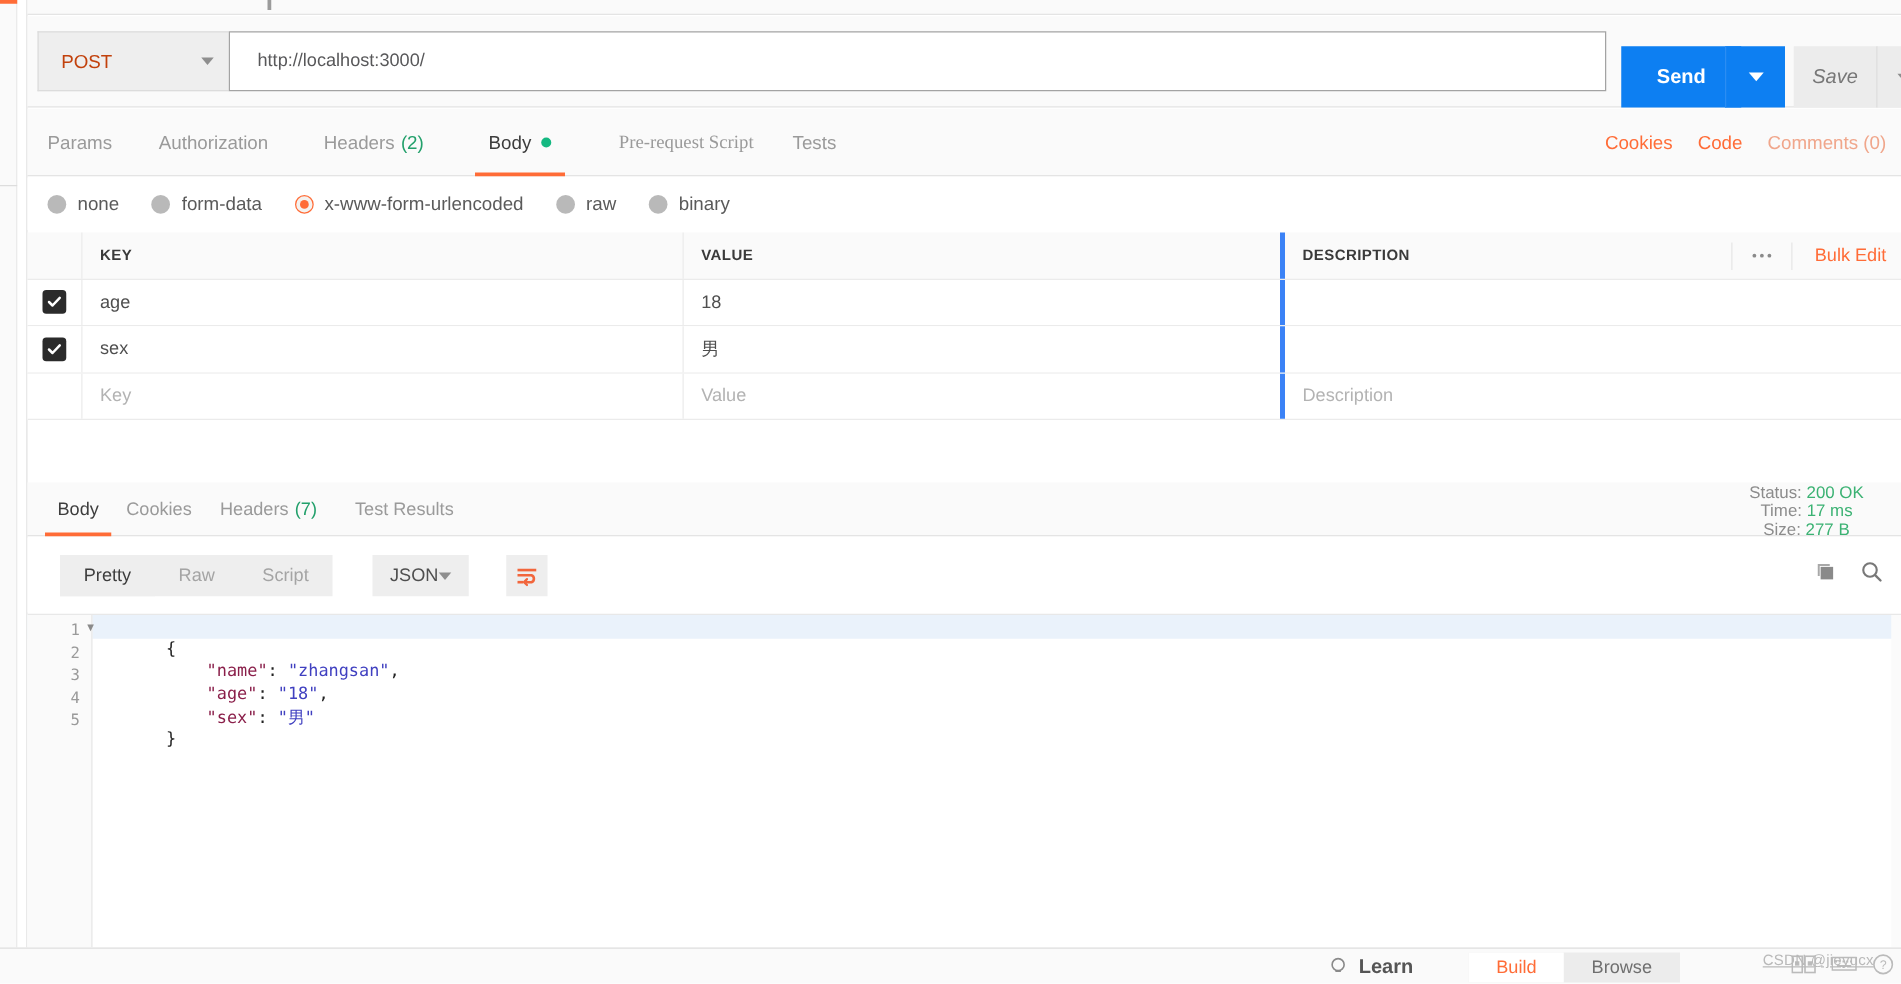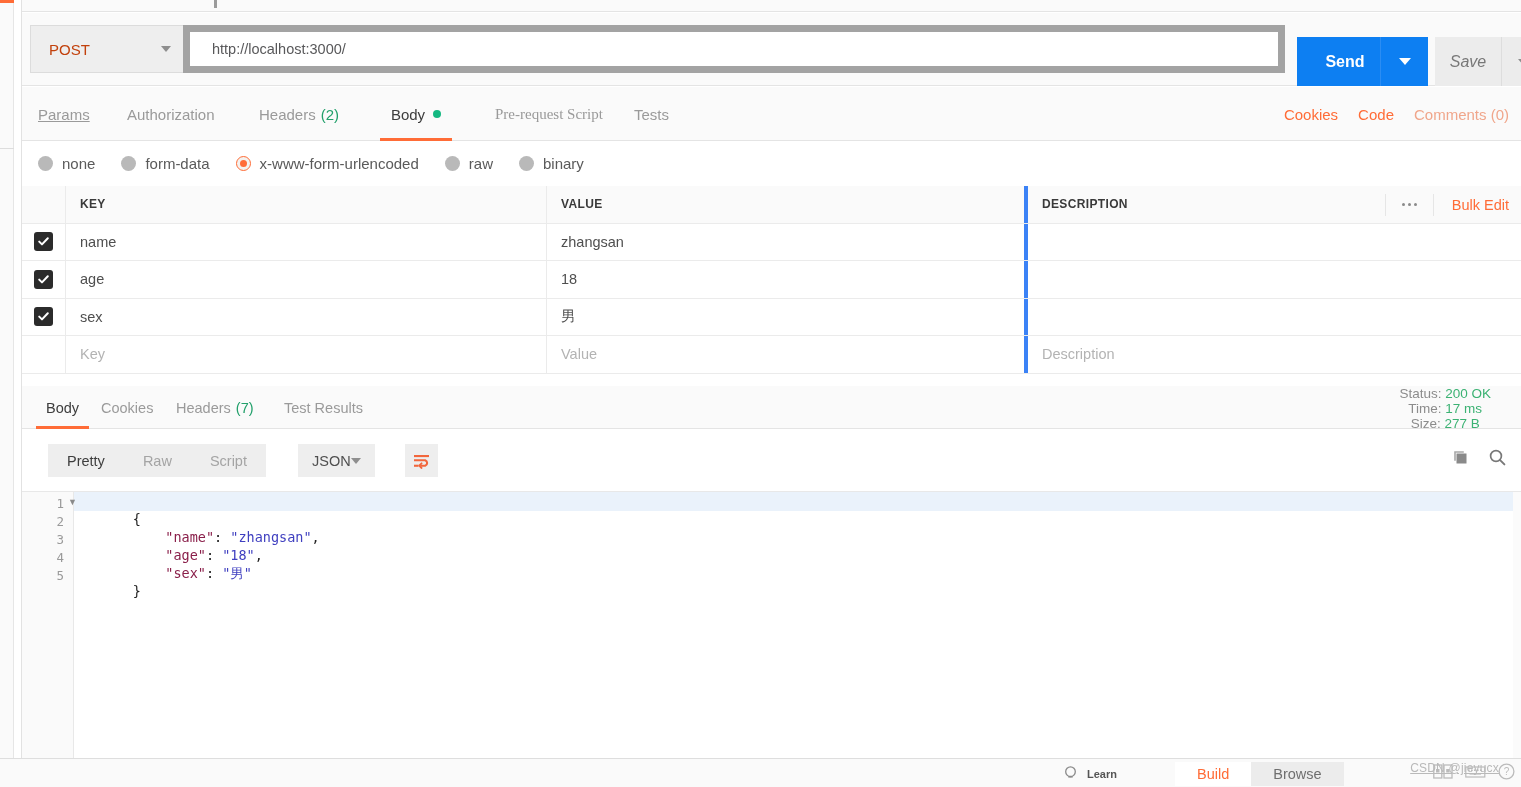--- a/index.html
+++ b/index.html
@@ -27,21 +27,21 @@
   .method-box {
     position:absolute; left:8px; top:12px; width:153px; height:48px;
     background:#eeeeee; border:1px solid #dcdcdc; border-right:none;
     display:flex; align-items:center;
   }
   .method-label { font-size:15px; color:#c2410c; padding-left:18px; flex:1; }
   .method-caret { width:34px; display:flex; align-items:center; justify-content:center; }
   .caret-dn { width:0;height:0;border-left:5px solid transparent;border-right:5px solid transparent;border-top:6px solid #8e8e8e; }
   .url-box {
     position:absolute; left:161px; top:12px; width:1102px; height:48px;
-    background:#ffffff; border:7px solid #a3a3a3;
+    background:#ffffff; border:1px solid #a3a3a3;
     display:flex; align-items:center;
   }
   .url-text { font-size:14.5px; color:#58585a; padding-left:22px; }
   .send-btn {
     position:absolute; left:1275px; top:24px; width:96px; height:49px;
     background:#0d7ff2; display:flex; align-items:center; justify-content:center;
     color:#fff; font-size:16px; font-weight:bold;
   }
   .send-caret {
     position:absolute; left:1358px; top:24px; width:48px; height:49px;
@@ -128,21 +128,21 @@
   .fold { position:absolute; left:46px; font-size:9px; color:#8a8a8a; }
   .cline { position:absolute; left:62px; font-family:"DejaVu Sans Mono", monospace; font-size:13.5px; white-space:pre; }
   .j-brace { color:#222222; }
   .j-key { color:#8a1f4a; }
   .j-str { color:#4040c0; }
   .j-punc { color:#222222; }
   .v-scroll { position:absolute; right:0; top:0; width:8px; bottom:0; background:#fbfbfb; }
 
   
   .footer { position:absolute; left:0; bottom:0; width:1521px; height:29px; background:#fafafa; border-top:1px solid #dedede; }
-  .f-learn { position:absolute; left:1063px; top:0; height:29px; display:flex; align-items:center; gap:9px; font-size:11px; color:#555; font-weight:bold; }
+  .f-learn { position:absolute; left:1063px; top:0; height:29px; display:flex; align-items:center; gap:9px; font-size:16px; color:#555; font-weight:bold; }
   .f-seg { position:absolute; left:1175px; top:3px; height:24px; background:#ececec; display:flex; align-items:center; }
   .f-seg-item { padding:0 22px; height:24px; display:flex; align-items:center; font-size:14.5px; color:#6f6f6f; }
   .f-seg-item.active { background:#ffffff; color:#ff6c37; }
   .f-icons { position:absolute; right:6px; top:0; height:29px; display:flex; align-items:center; gap:12px; }
   .watermark { position:absolute; right:22px; top:2px; font-size:12px; color:#b9b9b9; letter-spacing:0.2px;text-decoration:underline; }
   .wm-icon { opacity:0.45; }
 </style>
 </head>
 <body>
 
@@ -173,21 +173,21 @@
     <div class="send-caret">
       <i class="caret-dn-w"></i>
     </div>
     <div class="save-btn">Save</div>
     <div class="save-caret">
       <i class="caret-dn"></i>
     </div>
   </div>
 
   <div class="req-tabs">
-    <div class="req-tab" style="left:16px;text-decoration:underline;">
+    <div class="req-tab" style="left:16px;">
       <span>Params</span>
     </div>
     <div class="req-tab" style="left:105px;">
       <span>Authorization</span>
     </div>
     <div class="req-tab" style="left:237px;">
       <span>Headers</span>
       <span class="hdr-count">(2)</span>
     </div>
     <div class="req-tab active" style="left:358px;width:72px;justify-content:center;">
@@ -247,38 +247,20 @@
           <span class="dots">
             <i class="dot"></i>
               <i class="dot"></i>
               <i class="dot"></i>
           </span>
           <span class="bulk">Bulk Edit</span>
         </span>
       </div>
     </div>
 
-    <div class="kv-row">
-      <div class="c-chk">
-        <span class="chk">
-          <svg width="13" height="13" viewBox="0 0 13 13">
-              <path d="M2.2 6.6 L5 9.4 L10.8 3.3" stroke="#ffffff" stroke-width="2" fill="none" stroke-linecap="round" stroke-linejoin="round"></path>
-            </svg>
-        </span>
-      </div>
-      <div class="c-key">
-        <span class="cell-text">name</span>
-      </div>
-      <div class="c-val">
-        <span class="cell-text">zhangsan</span>
-      </div>
-      <div class="c-desc">
-        <span class="cell-text"></span>
-      </div>
-    </div>
 
     <div class="kv-row">
       <div class="c-chk">
         <span class="chk">
           <svg width="13" height="13" viewBox="0 0 13 13">
               <path d="M2.2 6.6 L5 9.4 L10.8 3.3" stroke="#ffffff" stroke-width="2" fill="none" stroke-linecap="round" stroke-linejoin="round"></path>
             </svg>
         </span>
       </div>
       <div class="c-key">

